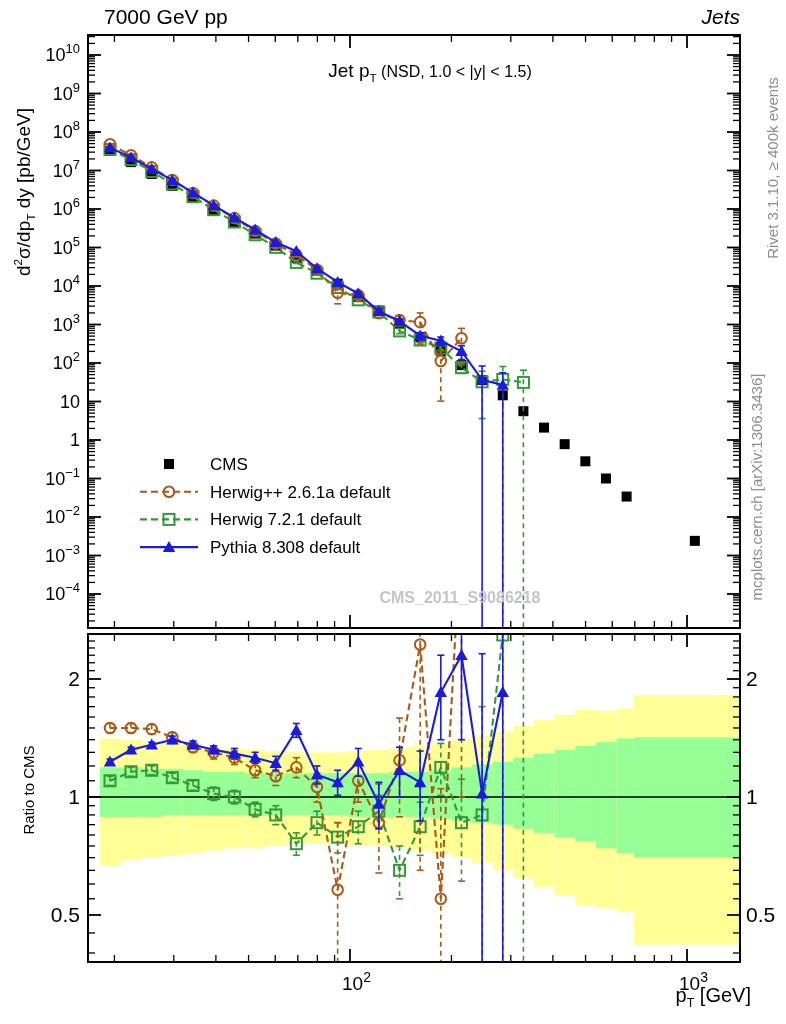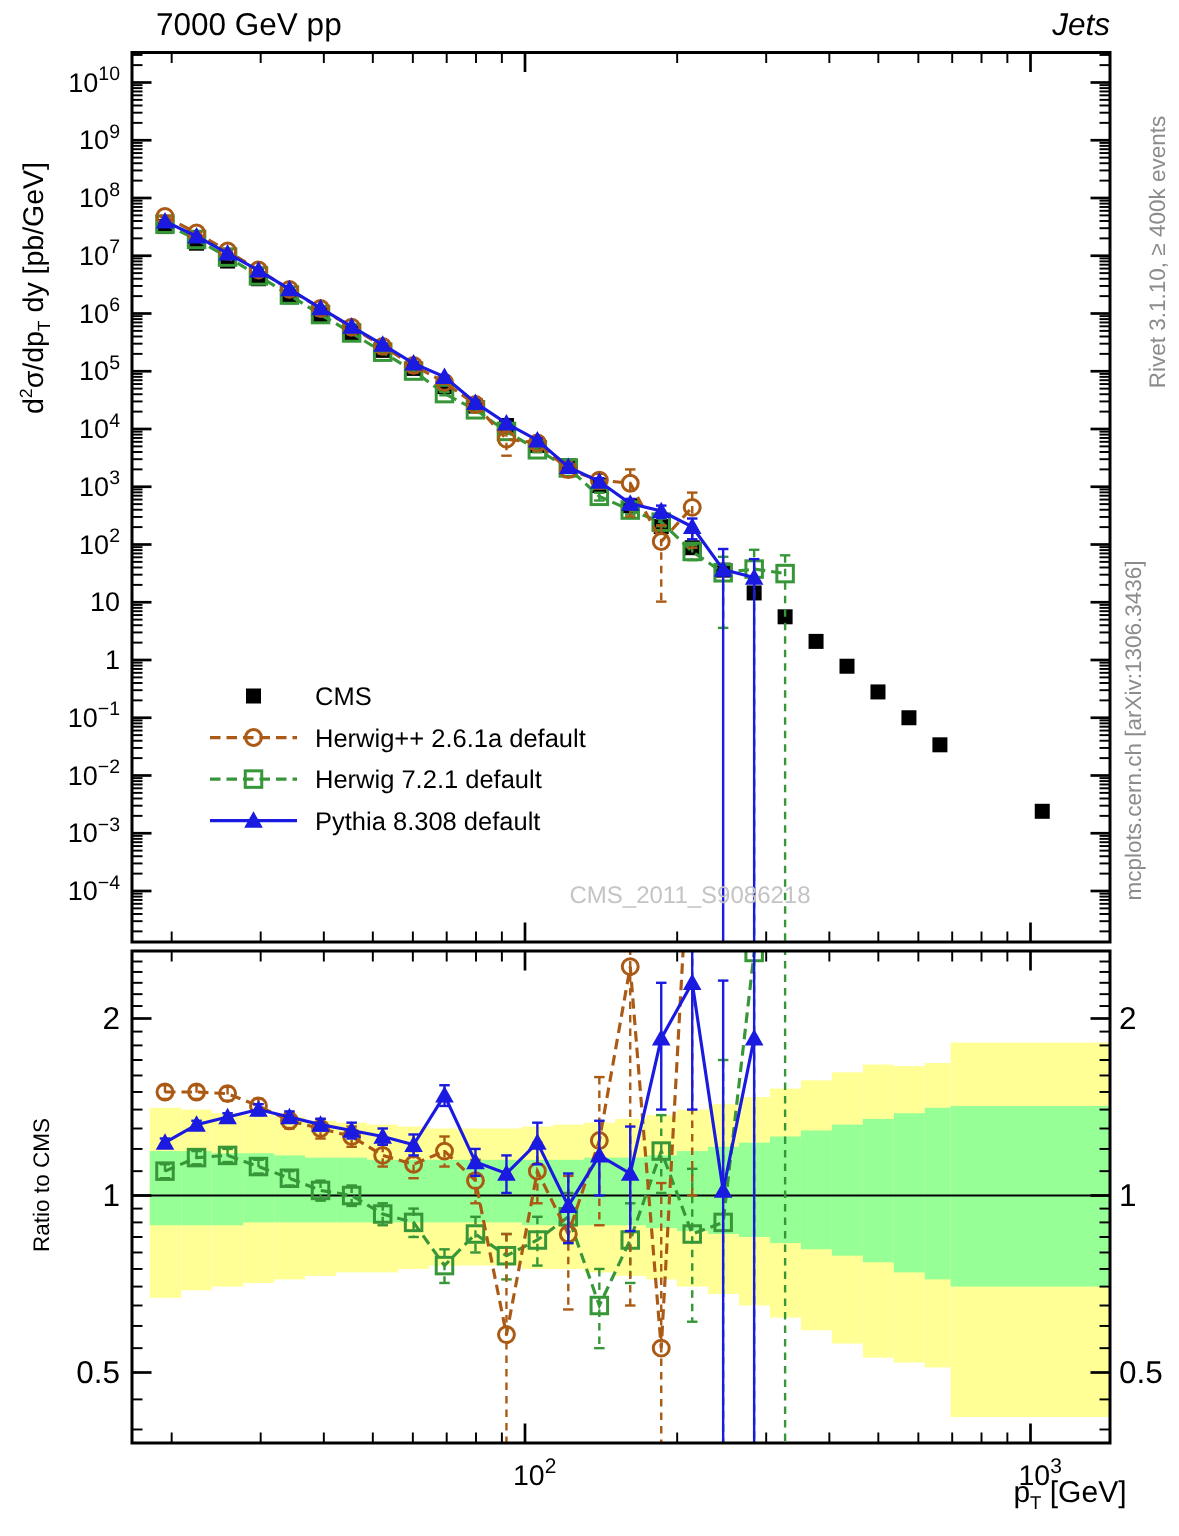--- a/index.html
+++ b/index.html
@@ -7,21 +7,21 @@
        font-family:"Liberation Sans","DejaVu Sans",sans-serif;color:#000;}
   .fig svg{position:absolute;left:0;top:0;}
   .txt{position:absolute;white-space:nowrap;}
   .hdr{font-size:21px;top:5px;}
   .hdr-left{left:104px;}
   .hdr-right{right:46px;font-style:italic;}
   .ptitle{font-size:19px;left:430px;top:60px;transform:translateX(-50%);}
   .ptitle .rest{font-size:16px;}
   .ptitle sub,.xlab sub,.ylab-main sub{font-size:0.62em;}
   .ylab-main sup{font-size:0.62em;}
-  .watermark{font-size:16px;color:#c4c4c4;left:460px;top:589px;transform:translateX(-50%);}
+  .watermark{font-size:16px;color:#c4c4c4;left:460px;top:589px;transform:translateX(-50%);font-weight:bold;}
   .sidenote{font-size:15px;color:#8c8c8c;transform:translate(-50%,-50%) rotate(-90deg);}
   .sidenote-top{left:772px;top:168px;}
   .sidenote-bottom{left:756px;top:487px;}
   .ylab-main{font-size:19px;left:24px;top:192px;transform:translate(-50%,-50%) rotate(-90deg);}
   .ylab-ratio{font-size:15px;left:28px;top:790px;transform:translate(-50%,-50%) rotate(-90deg);}
   .xlab{font-size:20px;right:35px;top:984px;}
 </style>
 </head>
 <body>
 
@@ -1065,19 +1065,20 @@
         </g>
         <g>
           <line x1="140" y1="547.1" x2="198" y2="547.1" stroke="#1a1ae0" stroke-width="2.1"></line>
           <path d="M 169 540.9 L 162.8 551.9 L 175.2 551.9 Z" fill="#1a1ae0"></path>
           <text x="210" y="553.1" font-size="17" font-family="&quot;Liberation Sans&quot;,sans-serif" fill="#000">Pythia 8.308 default</text>
         </g>
       </g>
     </svg>
   <div class="txt hdr hdr-left">7000 GeV pp</div>
   <div class="txt hdr hdr-right">Jets</div>
+  <div class="txt ptitle"><span>Jet p</span><sub>T</sub><span class="rest"> (NSD, 1.0 &lt; |y| &lt; 1.5)</span></div>
   <div class="txt watermark">CMS_2011_S9086218</div>
   <div class="txt sidenote sidenote-top">Rivet 3.1.10, ≥ 400k events</div>
   <div class="txt sidenote sidenote-bottom">mcplots.cern.ch [arXiv:1306.3436]</div>
   <div class="txt ylab-main"><span>d</span><sup>2</sup><span>σ/dp</span><sub>T</sub><span> dy [pb/GeV]</span></div>
   <div class="txt ylab-ratio">Ratio to CMS</div>
   <div class="txt xlab"><span>p</span><sub>T</sub><span> [GeV]</span></div>
 </div>
 
 </body></html>

